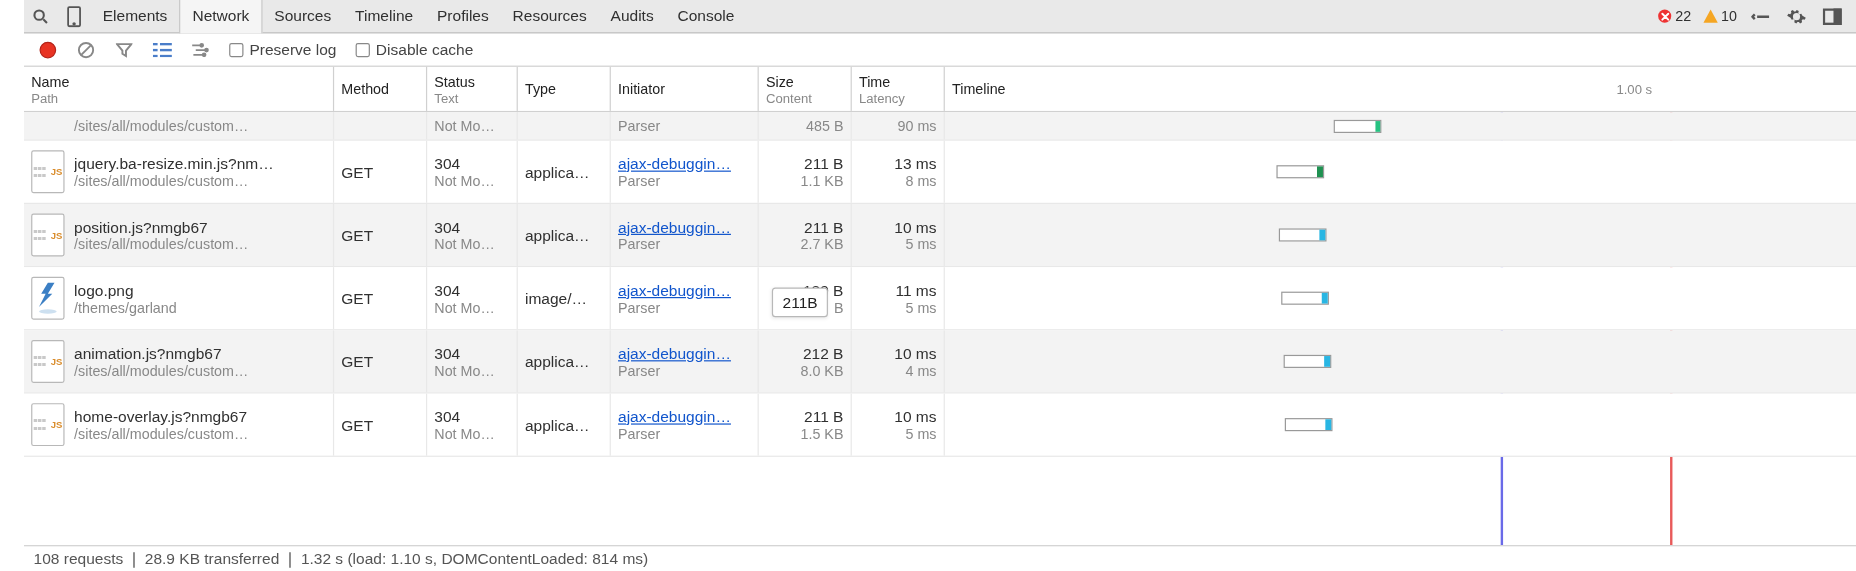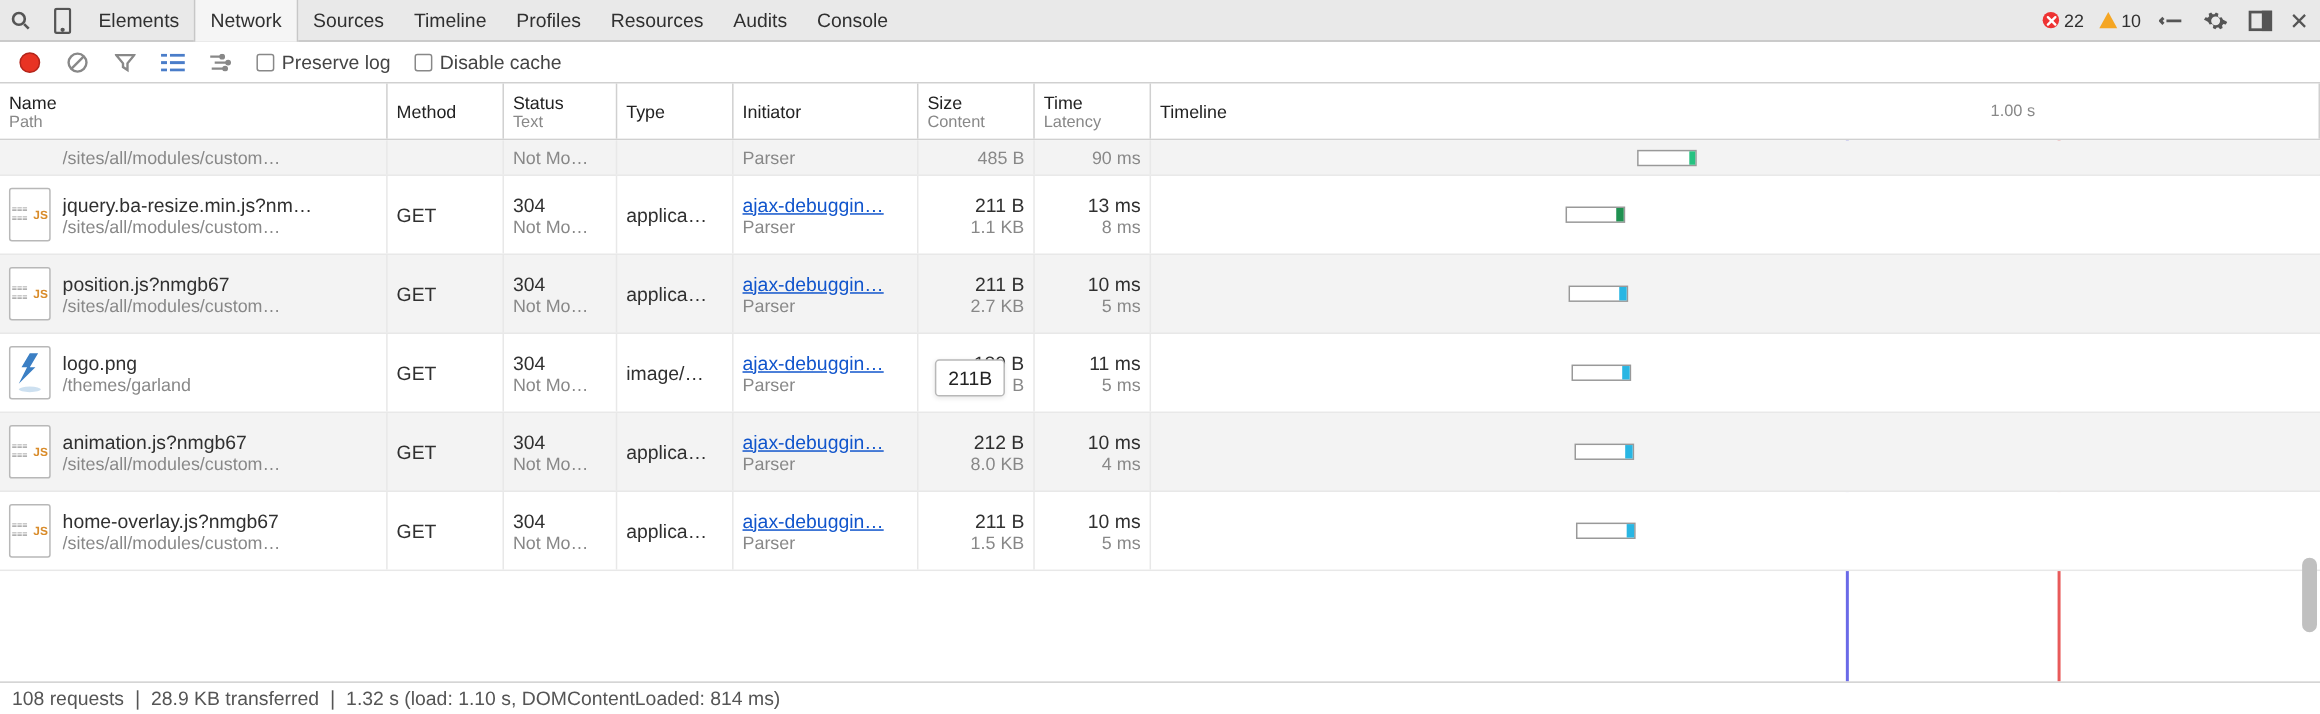--- a/index.html
+++ b/index.html
@@ -1,18 +1,18 @@
 <!DOCTYPE html>
 <html><head>
 <meta charset="utf-8">
 <style>
 * { margin: 0; padding: 0; box-sizing: border-box; font-family: "Lucida Grande", Helvetica, Arial, sans-serif; }
 html, body { width: 1856px; height: 571px; overflow: hidden; background: #fff; }
 
-.wrap { display:flex; flex-direction:column; width:100%; height:100%; }
+.wrap { display:flex; flex-direction:column; width:100%; height:100%;padding-left:24px; }
 .scale { width: 1556px; height: 479px; transform: scale(1.1928); transform-origin: top left; display:flex; flex-direction:column; }
 
 
 .tabbar { display:flex; align-items:center; height:28px; background:#e9e9e9; border-bottom:1px solid #bfbfbf; position:relative; font-size:13px; color:#303030; }
 .tabbar .iconbtn { width:28px; height:28px; display:flex; align-items:center; justify-content:center; cursor:pointer; }
 .tabbar .tab { padding:0 10px; height:28px; line-height:28px; cursor:pointer; }
 .tabbar .tab.active { background:#f5f5f5; border-left:1px solid #c7c7c7; border-right:1px solid #c7c7c7; }
 .tabbar .rightgroup { margin-left:auto; display:flex; align-items:center; padding-right:4px; gap:2px; }
 .counter { display:flex; align-items:center; gap:3px; font-size:12px; padding:0 4px; }
 .counter .dot { width:11px; height:11px; border-radius:50%; display:flex; align-items:center; justify-content:center; }

